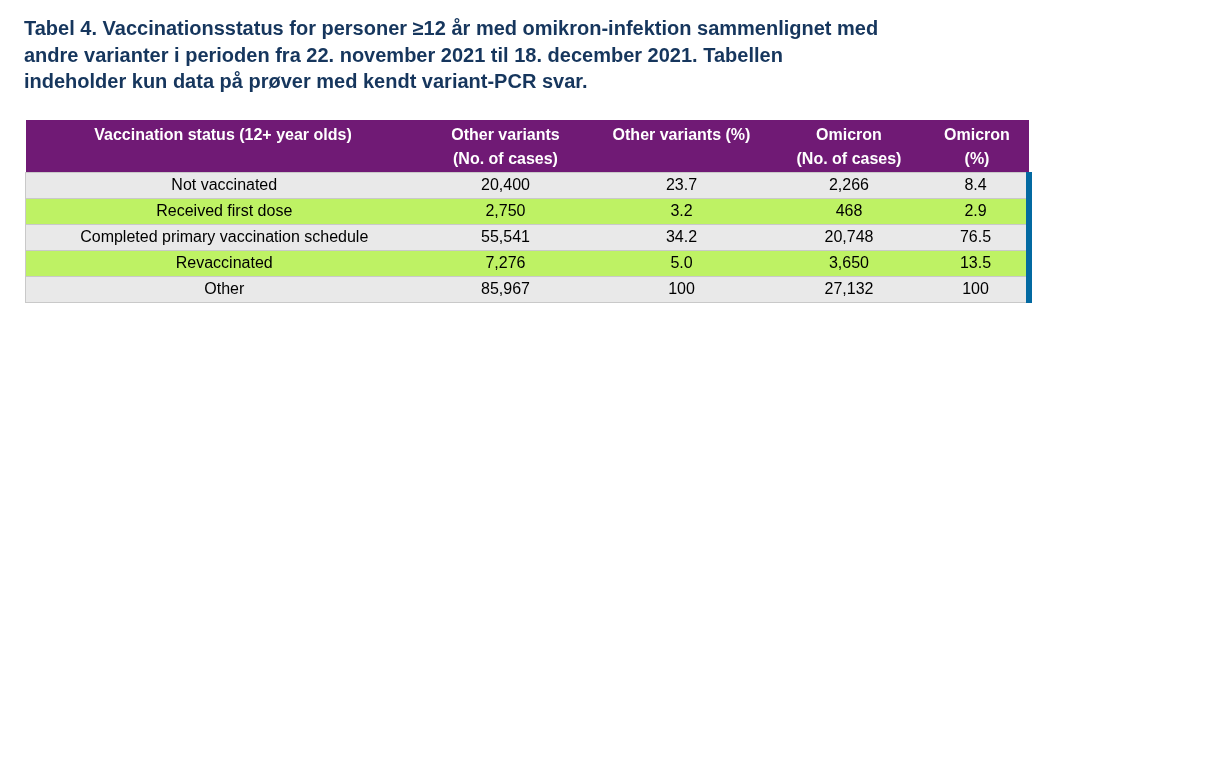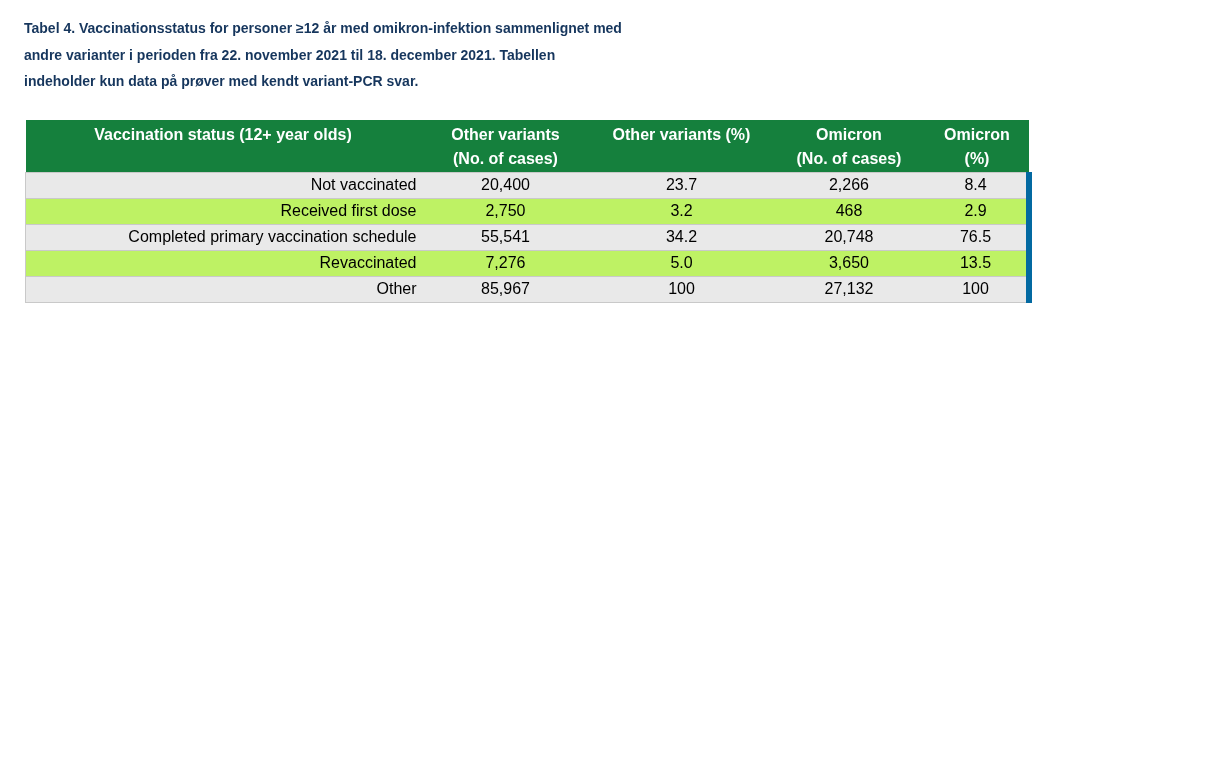--- a/index.html
+++ b/index.html
@@ -8,21 +8,21 @@
     background: #ffffff;
     font-family: "Liberation Sans", sans-serif;
     overflow: hidden;
   }
   .page { position: relative; width: 1220px; height: 760px; background: #ffffff; }
 
   .caption {
     position: absolute;
     left: 24px; top: 15px;
     width: 900px;
-    font-size: 14px;
+    font-size: 20px;
     font-weight: bold;
     line-height: 26.5px;
     color: #16365d;
     white-space: pre-line;
   }
 
   table.vax {
     position: absolute;
     left: 25px; top: 120px;
     width: 1003px;
@@ -31,42 +31,42 @@
     font-size: 16px;
     color: #000000;
   }
   col.c1 { width: 395px; }
   col.c2 { width: 170px; }
   col.c3 { width: 182px; }
   col.c4 { width: 153px; }
   col.c5 { width: 103px; }
 
   thead th {
-    background: #15803d;
+    background: #701a75;
     color: #ffffff;
     font-weight: bold;
     font-size: 16px;
     line-height: 24px;
     height: 52px;
     vertical-align: top;
     padding-top: 3px;
     text-align: center;
     white-space: pre-line;
   }
   thead th.status-col { text-align: center; }
 
   tbody td {
     height: 26px;
     line-height: 20px;
     padding: 2px 4px;
     text-align: center;
     border-top: 1px solid #c9c9c9;
   }
   tbody td:first-child {
-    text-align: right;
+    text-align: center;
     padding-left: 6px;
     border-left: 1px solid #c9c9c9;
   }
   tbody td:last-child { border-right: 6px solid #0369a1; }
   tbody tr:last-child td { border-bottom: 1px solid #c9c9c9; }
   tbody tr.shaded td { background: #e9e9e9; }
   tbody tr.plain td { background: #bef264; }
 </style>
 </head>
 <body>

